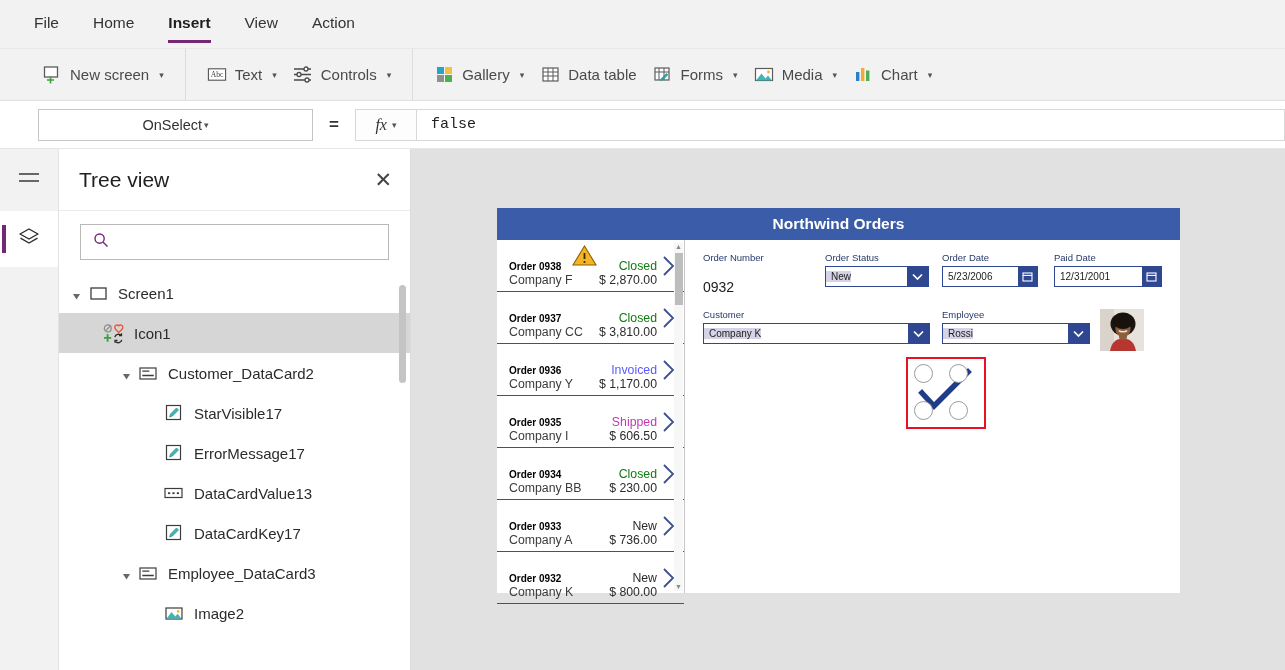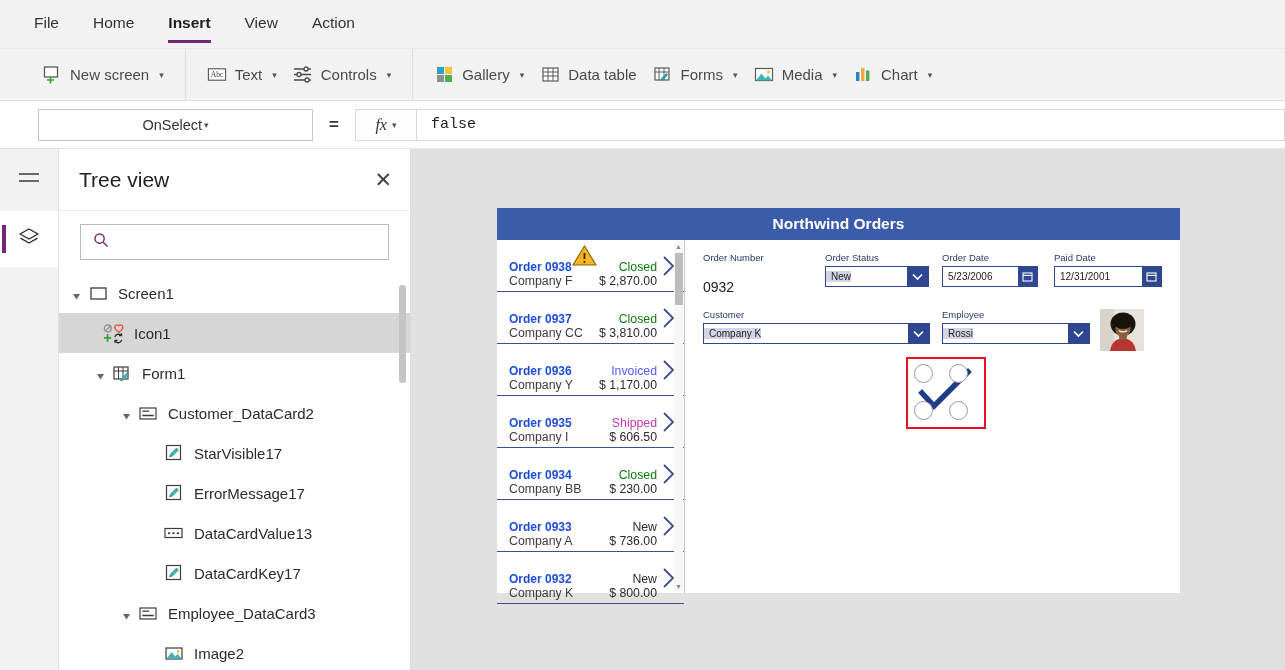--- a/index.html
+++ b/index.html
@@ -147,21 +147,21 @@
   
   .gallery { width: 222px; position: relative; background: #fff;
              border-right: 1px solid #c7c7c7; }
   .grow {
     height: 52px; border-bottom: 1px solid #3b4f92;
     display: flex; align-items: center; padding: 0 5px 0 12px; cursor: pointer;
   }
   .gcol { flex: 1; min-width: 0; }
   .gtop { display: flex; justify-content: space-between; align-items: baseline; }
   .gbot { display: flex; justify-content: space-between; align-items: baseline; }
-  .gorder { font-size: 12px; font-weight: bold; color: #1d4ed8; white-space: nowrap; margin-top: 17px; }
+  .gorder { font-size: 10px; font-weight: bold; color: #000000; white-space: nowrap; margin-top: 17px; }
   .gstatus { font-size: 12.3px; white-space: nowrap; }
   .gcust { font-size: 12.3px; color: #3b3b3b; white-space: nowrap; }
   .gamt { font-size: 12.3px; color: #2b2b2b; white-space: nowrap; }
   .gchev { width: 22px; flex: 0 0 22px; display: flex; align-items: center; justify-content: center; }
   .gsb { position: absolute; right: 1px; top: 2px; width: 9px; height: 349px;
          background: #f7f7f7; display: flex; flex-direction: column;
          align-items: center; justify-content: space-between; }
   .gsb-thumb { position: absolute; right: 1px; top: 13px; width: 8px; height: 52px;
                background: #bdbdbd; }
 
@@ -400,35 +400,20 @@
             <g fill="none" stroke="#2b2b2b" stroke-width="1.4">
                 <path d="M12.4 14.2a3.8 3.8 0 016.6-1.6"></path>
                 <path d="M19.6 17.2a3.8 3.8 0 01-6.6 1.6"></path>
                 <path d="M19.3 10.2v2.6h-2.6M12.6 20.3v-2.6h2.6"></path>
               </g>
           </svg>
         </span>
         <span>Icon1</span>
       </div>
 
-      <div class="tnode" style="padding-left:36px;">
-        <span class="tarrow">
-          <svg width="11" height="11" viewBox="0 0 11 11">
-              <path d="M2 3h7L5.5 8.5z" fill="#666"></path>
-            </svg>
-        </span>
-        <span class="tico">
-          <svg width="21" height="19" viewBox="0 0 21 19">
-              <rect x="2" y="3" width="14" height="12" fill="#fff" stroke="#3c3c3c" stroke-width="1.2"></rect>
-              <path d="M2 7h14M6.5 3v12M11 3v12" stroke="#3c3c3c" stroke-width="1"></path>
-              <path d="M8.5 17l.9-2.6 5.6-5.6 1.8 1.8-5.6 5.6z" fill="#3fb6b6" stroke="#2b8f8f" stroke-width=".7"></path>
-            </svg>
-        </span>
-        <span>Form1</span>
-      </div>
 
       <div class="tnode" style="padding-left:62px;">
         <span class="tarrow">
           <svg width="11" height="11" viewBox="0 0 11 11">
               <path d="M2 3h7L5.5 8.5z" fill="#666"></path>
             </svg>
         </span>
         <span class="tico">
           <svg width="21" height="19" viewBox="0 0 21 19">
               <rect x="2" y="4" width="16" height="11" fill="#fff" stroke="#3c3c3c" stroke-width="1.2"></rect>

